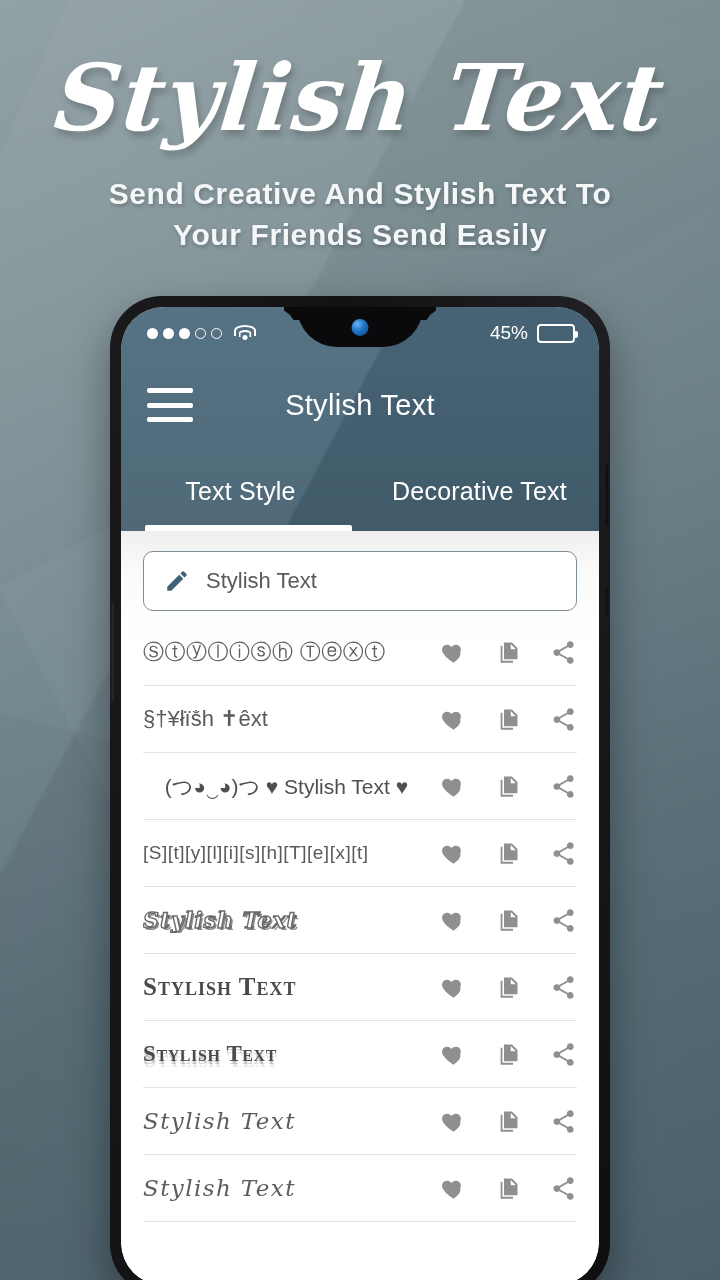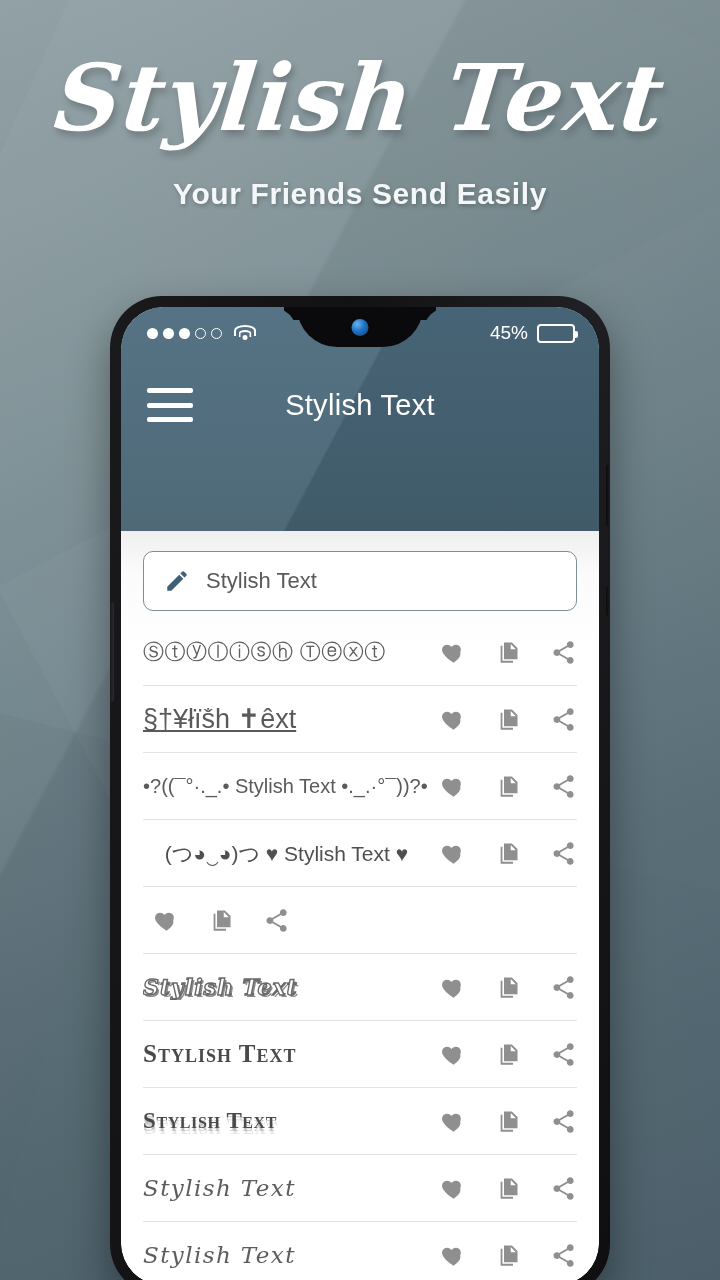--- a/index.html
+++ b/index.html
@@ -136,21 +136,21 @@
   .input-val { font-size:22px; color:#5a5a5a; }
 
   .list { padding:0 22px; }
   .row { height:67px; display:flex; align-items:center; border-bottom:1.3px solid #e3e3e3; }
   .row-text { flex:1; color:#555; font-size:22px; white-space:nowrap; overflow:hidden; }
   .actions { display:flex; align-items:center; gap:28px; padding-left:10px; }
   .ico { width:27px; height:27px; flex:none; fill:#8f8f8f; }
 
   
   .s-circle  { font-size:21px; letter-spacing:0.5px; color:#5d5d5d; }
-  .s-special { font-size:27px; color:#5a5a5a;text-decoration:underline; }
+  .s-special { font-size:22px; color:#5a5a5a; }
   .s-kaomoji { font-size:20px; color:#5a5a5a; }
   .s-hug     { font-size:21px; color:#4f4f4f;text-align:center; }
   .s-bracket { font-size:19px; letter-spacing:0.5px; color:#5a5a5a; }
   .s-outline { font-family:"DejaVu Serif", serif; font-weight:700; font-style:italic;
                font-size:22px; letter-spacing:1px; color:#fff;
                -webkit-text-stroke:1.4px #6a6a6a; text-shadow:2px 2px 0 #8b8b8b; }
   .s-smallcap{ font-family:"Liberation Serif", serif; font-weight:700; font-size:25px;
                font-variant:small-caps; letter-spacing:1px; color:#4a4a4a; }
   .s-drip    { font-family:"Liberation Serif", serif; font-weight:700; font-size:23px;
                font-variant:small-caps; letter-spacing:0.6px; color:#4a4a4a;
@@ -163,20 +163,21 @@
 </head>
 <body>
 
 <div class="bg-streak streak-a"></div>
 <div class="bg-streak streak-b"></div>
 <div class="bg-streak streak-c"></div>
 
 <div class="promo">
   <div class="promo-title">Stylish Text</div>
   <div class="promo-sub">
+    <div>Send Creative And Stylish Text To</div>
     <div>Your Friends Send Easily</div>
   </div>
 </div>
 
 <div class="phone">
   <div class="side-btn side-right-1"></div>
   <div class="side-btn side-right-2"></div>
   <div class="side-btn side-left-1"></div>
 
   <div class="phone-inner">
@@ -211,20 +212,25 @@
 
         <div class="bar-main">
           <div class="ham">
             <span></span>
               <span></span>
               <span></span>
           </div>
           <div class="bar-title">Stylish Text</div>
         </div>
 
+        <div class="tabs">
+          <div class="tab">Text Style</div>
+          <div class="tab">Decorative Text</div>
+          <div class="tab-indicator"></div>
+        </div>
       </div>
 
       <div class="content">
         <div class="input-wrap">
           <div class="input-box">
             <svg class="pencil" viewBox="0 0 24 24">
               <path fill="#3f6076" d="M3 17.25V21h3.75L17.81 9.94l-3.75-3.75L3 17.25zM20.71 7.04a1 1 0 0 0 0-1.41l-2.34-2.34a1 1 0 0 0-1.41 0l-1.83 1.83 3.75 3.75 1.83-1.83z"></path>
             </svg>
             <span class="input-val" title="Stylish Text">Stylish Text</span>
           </div>
@@ -253,48 +259,35 @@
                 </svg>
                 <svg class="ico" viewBox="0 0 24 24">
                   <path d="M8 3h7l5 5v10H8V3zm6 1.5V9h4.5L14 4.5zM5 6v15h11v-1.6H6.6V6H5z"></path>
                 </svg>
                 <svg class="ico" viewBox="0 0 24 24">
                   <path d="M18 16.1c-.8 0-1.5.3-2 .8l-7-4.1c.1-.3.1-.5.1-.8s0-.5-.1-.8l7-4c.5.5 1.2.8 2 .8 1.7 0 3-1.3 3-3s-1.3-3-3-3-3 1.3-3 3c0 .3 0 .5.1.8l-7 4c-.5-.5-1.2-.8-2-.8-1.7 0-3 1.3-3 3s1.3 3 3 3c.8 0 1.5-.3 2-.8l7 4.1c-.1.2-.1.5-.1.7 0 1.6 1.3 3 3 3s3-1.3 3-3-1.4-3.1-3-3.1z"></path>
                 </svg>
               </div>
             </div>
             <div class="row">
-              <div class="row-text s-kaomoji">•?((¯°·._.• Stylish Text •._.·°¯))?•</div>
-              <div class="actions">
-                <svg class="ico" viewBox="0 0 24 24">
-                  <path d="M12 21s-7.5-4.7-9.6-9.1C.9 8.6 2.6 5 6.2 5c2 0 3.3 1.1 4 2 .7-.9 2-2 4-2 3.6 0 5.3 3.6 3.8 6.9C19.5 16.3 12 21 12 21z"></path>
-                </svg>
-                <svg class="ico" viewBox="0 0 24 24">
-                  <path d="M8 3h7l5 5v10H8V3zm6 1.5V9h4.5L14 4.5zM5 6v15h11v-1.6H6.6V6H5z"></path>
-                </svg>
-                <svg class="ico" viewBox="0 0 24 24">
-                  <path d="M18 16.1c-.8 0-1.5.3-2 .8l-7-4.1c.1-.3.1-.5.1-.8s0-.5-.1-.8l7-4c.5.5 1.2.8 2 .8 1.7 0 3-1.3 3-3s-1.3-3-3-3-3 1.3-3 3c0 .3 0 .5.1.8l-7 4c-.5-.5-1.2-.8-2-.8-1.7 0-3 1.3-3 3s1.3 3 3 3c.8 0 1.5-.3 2-.8l7 4.1c-.1.2-.1.5-.1.7 0 1.6 1.3 3 3 3s3-1.3 3-3-1.4-3.1-3-3.1z"></path>
-                </svg>
-              </div>
-            </div>
-            <div class="row">
               <div class="row-text s-hug">(つ◕‿◕)つ ♥ Stylish Text ♥</div>
               <div class="actions">
                 <svg class="ico" viewBox="0 0 24 24">
                   <path d="M12 21s-7.5-4.7-9.6-9.1C.9 8.6 2.6 5 6.2 5c2 0 3.3 1.1 4 2 .7-.9 2-2 4-2 3.6 0 5.3 3.6 3.8 6.9C19.5 16.3 12 21 12 21z"></path>
                 </svg>
                 <svg class="ico" viewBox="0 0 24 24">
                   <path d="M8 3h7l5 5v10H8V3zm6 1.5V9h4.5L14 4.5zM5 6v15h11v-1.6H6.6V6H5z"></path>
                 </svg>
                 <svg class="ico" viewBox="0 0 24 24">
                   <path d="M18 16.1c-.8 0-1.5.3-2 .8l-7-4.1c.1-.3.1-.5.1-.8s0-.5-.1-.8l7-4c.5.5 1.2.8 2 .8 1.7 0 3-1.3 3-3s-1.3-3-3-3-3 1.3-3 3c0 .3 0 .5.1.8l-7 4c-.5-.5-1.2-.8-2-.8-1.7 0-3 1.3-3 3s1.3 3 3 3c.8 0 1.5-.3 2-.8l7 4.1c-.1.2-.1.5-.1.7 0 1.6 1.3 3 3 3s3-1.3 3-3-1.4-3.1-3-3.1z"></path>
                 </svg>
               </div>
             </div>
             <div class="row">
+              <div class="row-text s-bracket">[S][t][y][l][i][s][h][T][e][x][t]</div>
               <div class="actions">
                 <svg class="ico" viewBox="0 0 24 24">
                   <path d="M12 21s-7.5-4.7-9.6-9.1C.9 8.6 2.6 5 6.2 5c2 0 3.3 1.1 4 2 .7-.9 2-2 4-2 3.6 0 5.3 3.6 3.8 6.9C19.5 16.3 12 21 12 21z"></path>
                 </svg>
                 <svg class="ico" viewBox="0 0 24 24">
                   <path d="M8 3h7l5 5v10H8V3zm6 1.5V9h4.5L14 4.5zM5 6v15h11v-1.6H6.6V6H5z"></path>
                 </svg>
                 <svg class="ico" viewBox="0 0 24 24">
                   <path d="M18 16.1c-.8 0-1.5.3-2 .8l-7-4.1c.1-.3.1-.5.1-.8s0-.5-.1-.8l7-4c.5.5 1.2.8 2 .8 1.7 0 3-1.3 3-3s-1.3-3-3-3-3 1.3-3 3c0 .3 0 .5.1.8l-7 4c-.5-.5-1.2-.8-2-.8-1.7 0-3 1.3-3 3s1.3 3 3 3c.8 0 1.5-.3 2-.8l7 4.1c-.1.2-.1.5-.1.7 0 1.6 1.3 3 3 3s3-1.3 3-3-1.4-3.1-3-3.1z"></path>
                 </svg>

